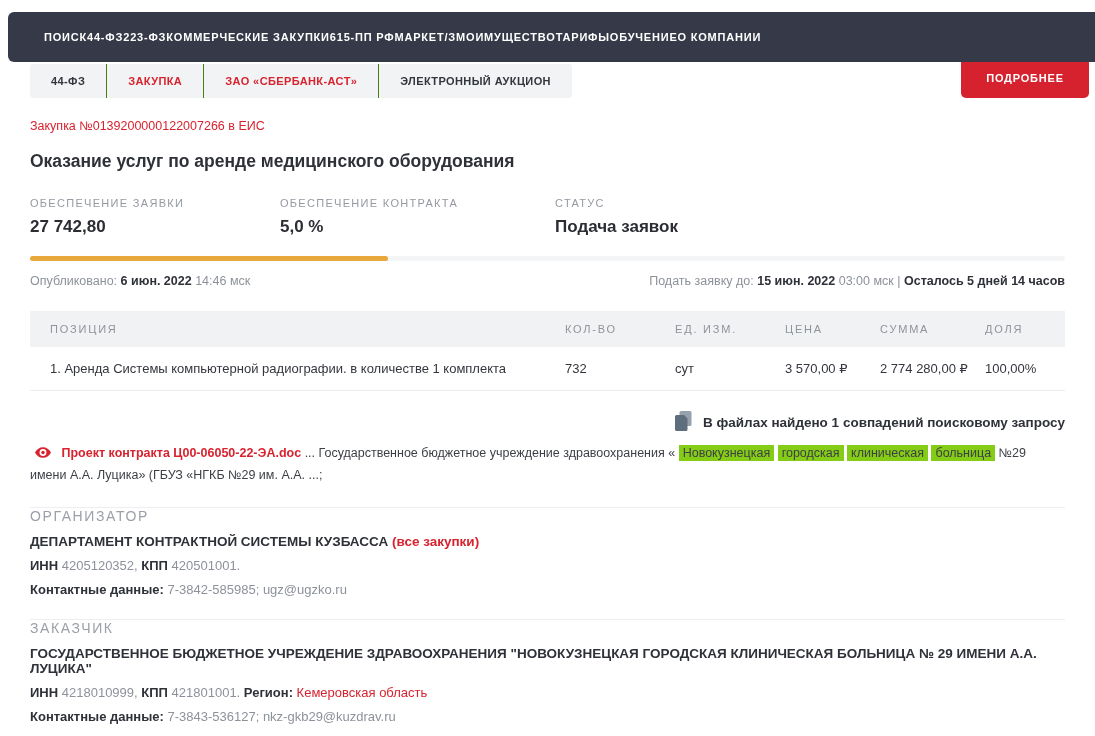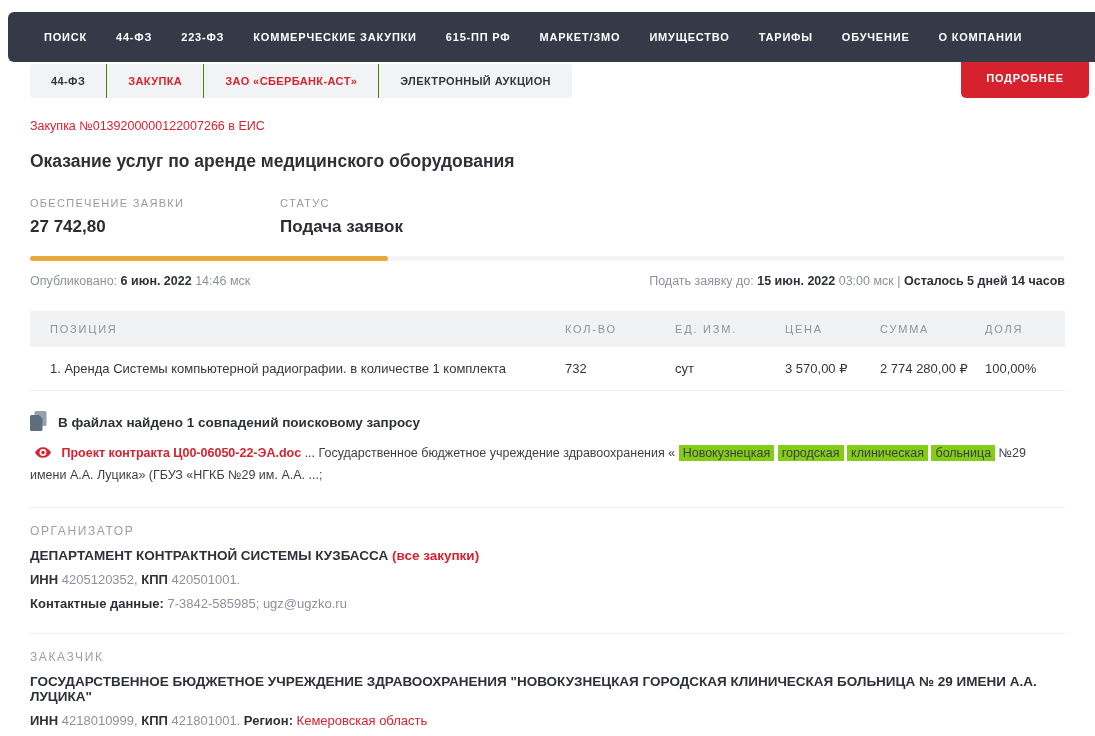--- a/index.html
+++ b/index.html
@@ -3,21 +3,21 @@
 <meta charset="utf-8">
 <style>
   * { margin:0; padding:0; box-sizing:border-box; }
   html,body { background:#fff; }
   body { font-family:"Liberation Sans","DejaVu Sans",sans-serif; color:#2e3138; }
   .page { position:relative; width:1095px; height:736px; overflow:hidden; background:#fff; }
 
   
   .topnav { position:relative; z-index:2; margin:12px 0 0 8px; height:50px;
     background:#363a48; border-radius:6px 0 0 6px; display:flex; align-items:center;
-    padding-left:36px; gap:29px; }
+    padding-left:36px; }
   .nav-item { color:#fff; font-size:11px; font-weight:bold; letter-spacing:0.8px;
     text-decoration:none; white-space:nowrap; cursor:pointer; }
 
   .details-btn { position:absolute; z-index:1; top:58px; right:6px; width:128px; height:40px;
     background:#d6222f; color:#fff; border:none; border-radius:5px; font-family:inherit;
     font-size:11px; font-weight:bold; letter-spacing:0.8px; cursor:pointer; }
 
   
   .tags { display:inline-flex; margin:2px 0 0 30px; background:#f2f3f5; border-radius:3px;
     height:34px; align-items:stretch; }
@@ -55,29 +55,29 @@
   .positions th { background:#f1f2f4; text-align:left; font-weight:normal; font-size:11px;
     color:#8f939b; letter-spacing:1.8px; padding:12px 6px 12px 0; white-space:nowrap; }
   .positions th:first-child, .positions td:first-child { padding-left:20px; }
   .positions td { font-size:13px; color:#33363d; padding:14px 6px 14px 0;
     border-bottom:1px solid #ebedef; }
   .col-pos{width:535px;} .col-qty{width:110px;} .col-unit{width:110px;}
   .col-price{width:95px;} .col-sum{width:105px;} .col-share{width:80px;}
 
   
   .files { margin-top:20px; }
-  .files-header { display:flex; align-items:center; gap:11px; font-size:13.5px; font-weight:bold; }
+  .files-header { display:flex; align-items:center; gap:11px; font-size:13.5px; font-weight:bold;justify-content:flex-end; }
   .match { margin-top:9px; font-size:12.5px; line-height:1.65; color:#3c3f46; }
   .match .eye { vertical-align:-1px; margin:0 7px 0 5px; }
   .file-link { color:#d8232f; font-weight:bold; text-decoration:none; cursor:pointer; }
   .hl { background:#84cc16; padding:1px 4px; }
 
   .divider { border:none; border-top:1px solid #eceef0; margin-top:22px; }
 
-  .section-label { margin-top:16px; font-size:12px; color:#9ba0a8; letter-spacing:1.6px; }
+  .section-label { font-size:14px; color:#9ba0a8; letter-spacing:1.6px; }
   .entity-name { margin-top:10px; font-size:13.5px; font-weight:bold; color:#2e3138; }
   .red-link { color:#d8232f; font-weight:bold; text-decoration:none; cursor:pointer; }
   .info-line { margin-top:9px; font-size:13px; color:#8d929a; }
   .info-line b { color:#2e3138; }
 </style>
 </head>
 <body>
 
 <div class="page">
 
@@ -105,20 +105,24 @@
 
   <div class="content">
     <a class="eis-link">Закупка №0139200000122007266 в ЕИС</a>
 
     <h1 class="title">Оказание услуг по аренде медицинского оборудования</h1>
 
     <div class="stats">
       <div class="stat">
         <div class="stat-label">ОБЕСПЕЧЕНИЕ ЗАЯВКИ</div>
         <div class="stat-value">27 742,80</div>
+      </div>
+      <div class="stat">
+        <div class="stat-label">ОБЕСПЕЧЕНИЕ КОНТРАКТА</div>
+        <div class="stat-value">5,0 %</div>
       </div>
       <div class="stat">
         <div class="stat-label">СТАТУС</div>
         <div class="stat-value">Подача заявок</div>
       </div>
     </div>
 
     <div class="progress">
       <div class="progress-fill" style="width: 34.6%;"></div>
     </div>

